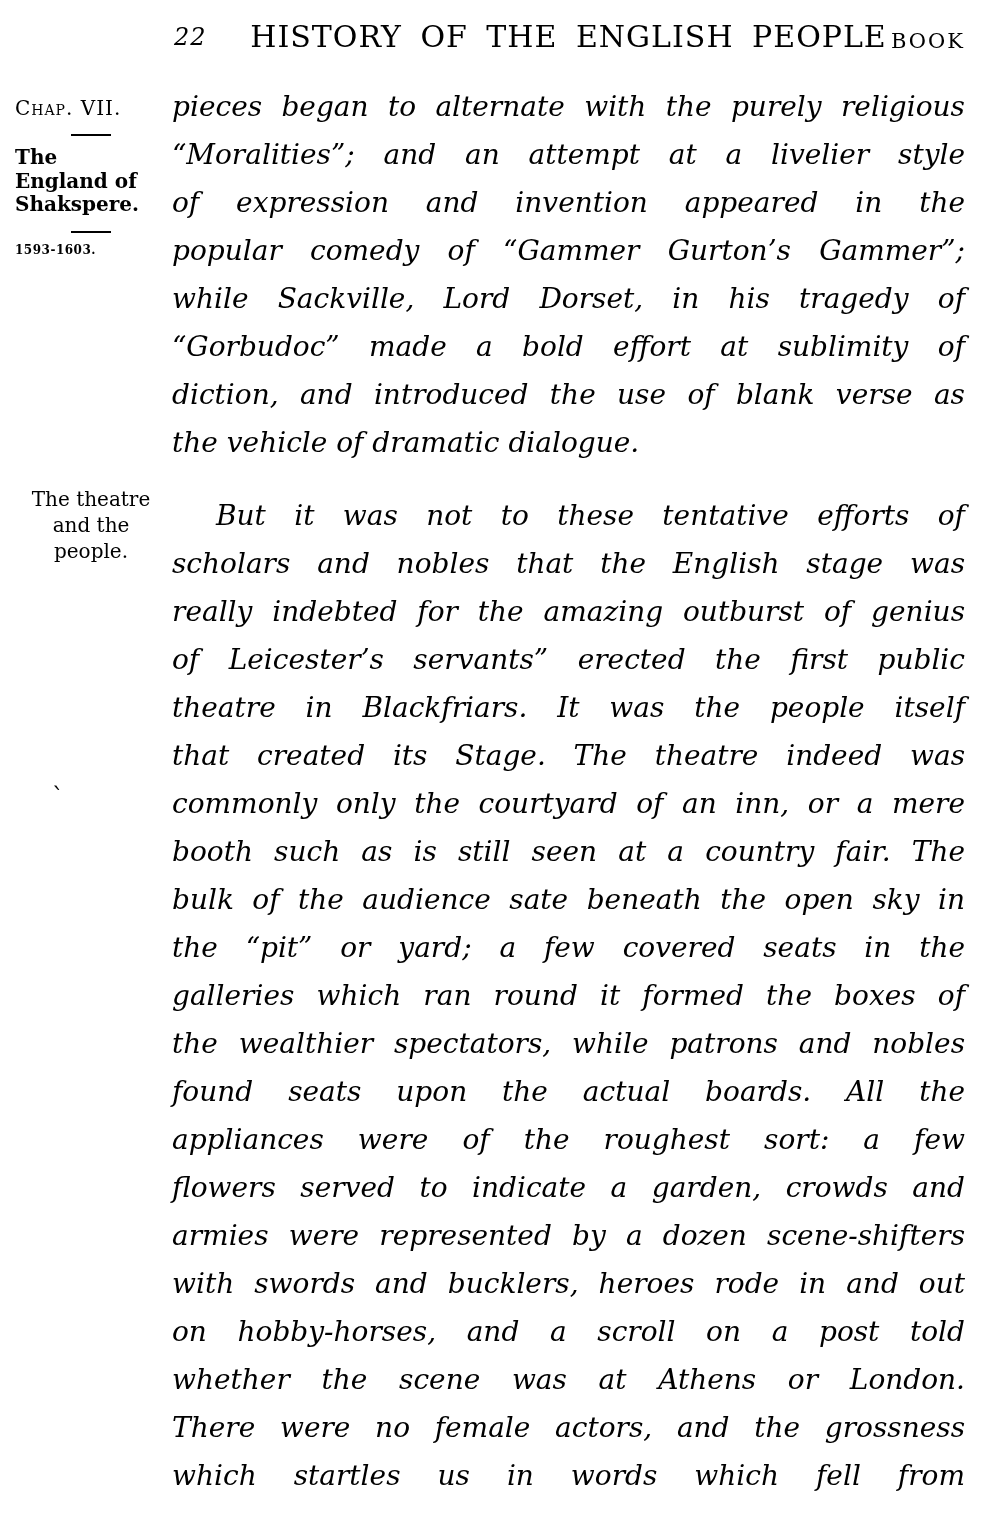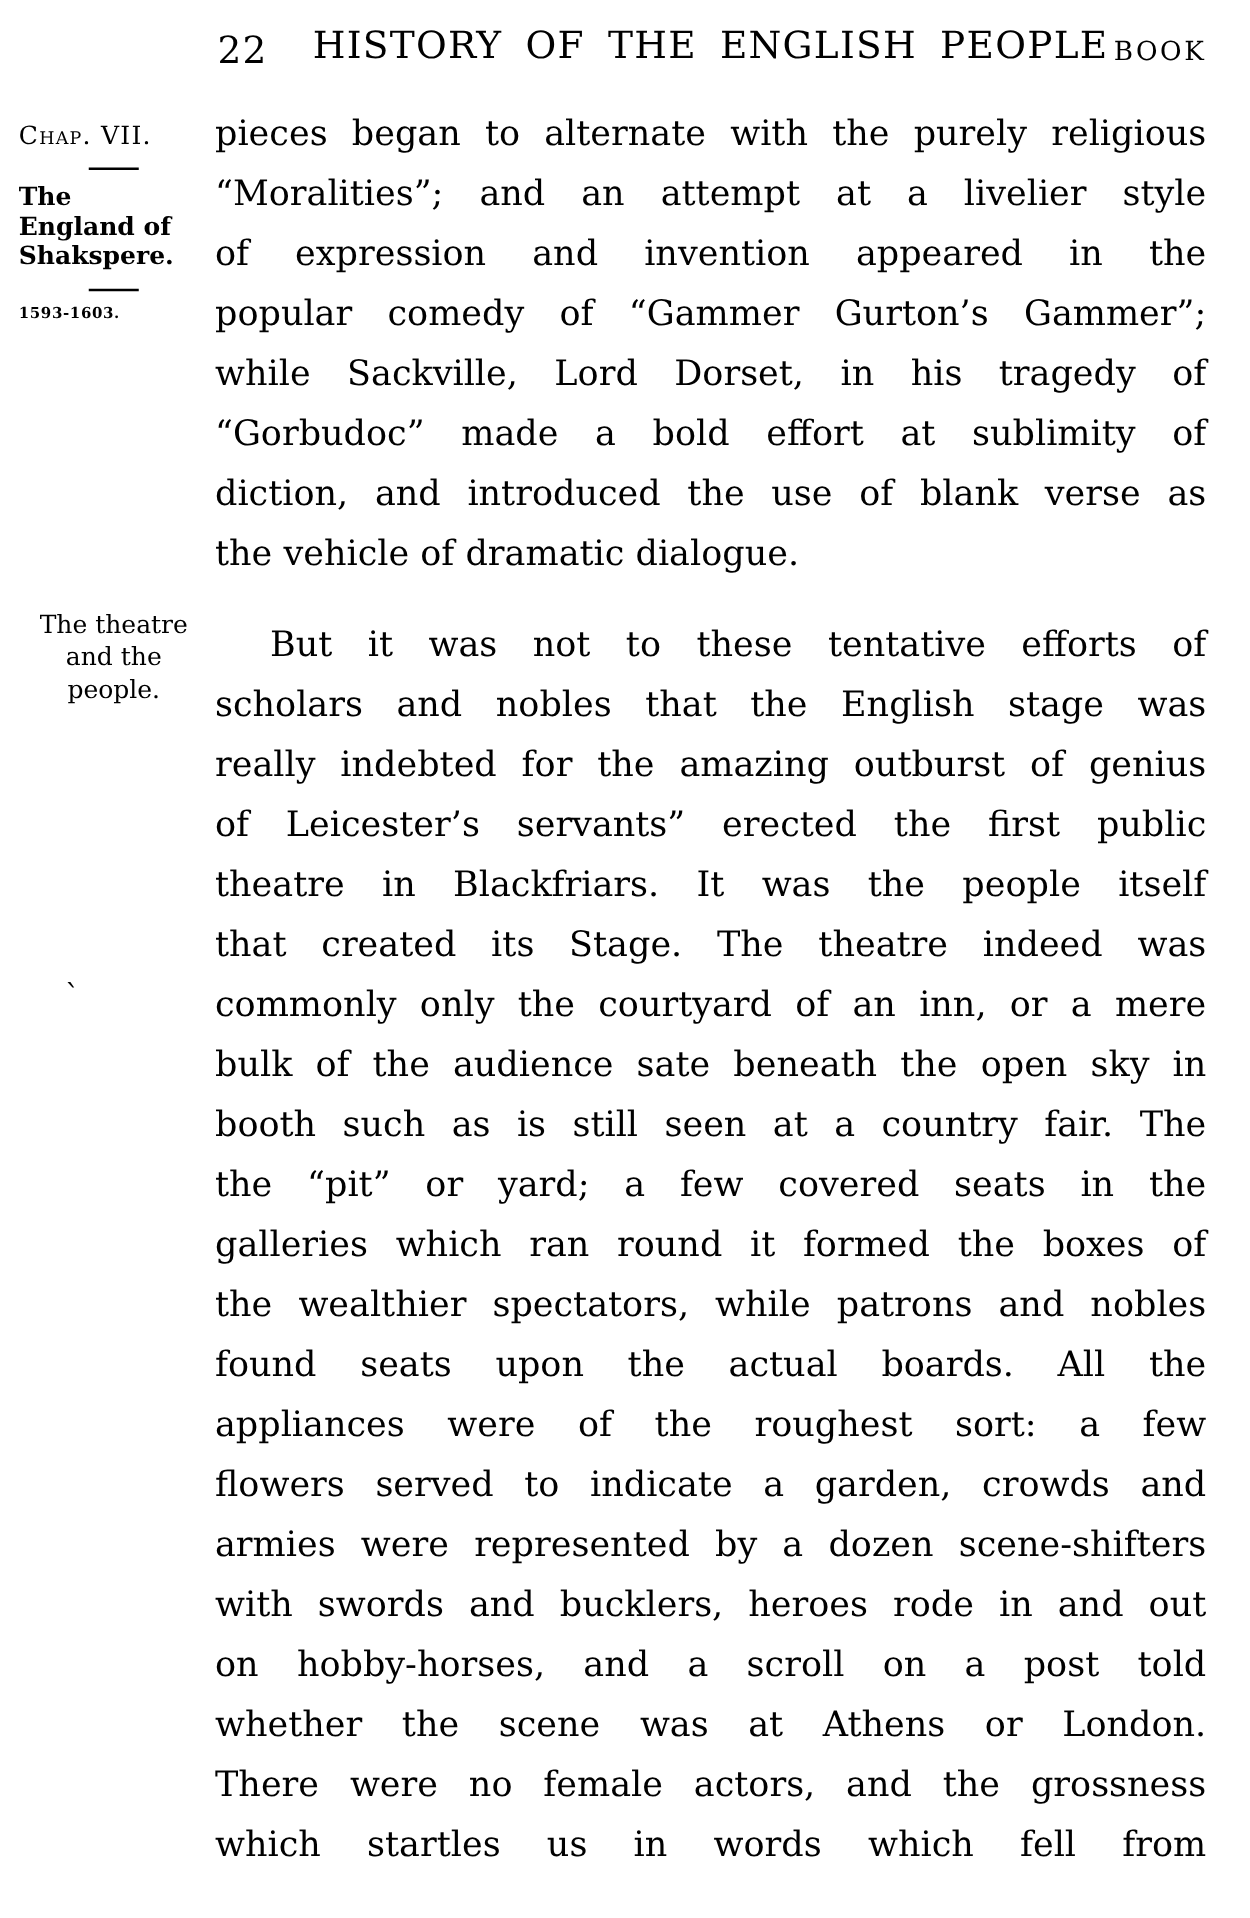--- a/index.html
+++ b/index.html
@@ -7,21 +7,21 @@
     position:relative;
     width:1000px;height:1534px;
     background:#ffffff;
     color:#000;
     font-family:"DejaVu Serif", serif;
     overflow:hidden;
   }
 
   
   .header{position:absolute;left:172px;top:16px;width:793px;height:50px;}
-  .page-num{position:absolute;left:2px;top:7px;font-size:30px;letter-spacing:1px;}
+  .page-num{position:absolute;left:2px;top:7px;font-size:24px;letter-spacing:1px;font-style:italic;}
   .running-title{
     display:block;margin:0;text-align:center;
     font-size:30px;font-weight:normal;letter-spacing:1px;word-spacing:8px;
     padding-top:3px;
   }
   .book-label{position:absolute;right:0;top:13px;font-size:21px;letter-spacing:2px;}
 
   
   .margin-block{
     position:absolute;left:15px;top:96px;width:152px;
@@ -43,20 +43,21 @@
   
   .body-text{
     position:absolute;left:172px;top:83px;width:793px;
     font-size:28px;
   }
   .line{
     height:48px;line-height:48px;
     text-align:justify;
     text-align-last:justify;
     white-space:nowrap;
+    font-style:italic;
   }
   .line.para-end{text-align-last:left;}
   .line.indent{text-indent:44px;margin-top:25px;}
 
   
   .stray{position:absolute;left:52px;top:783px;font-size:24px;}
 </style>
 </head>
 <body>
 
@@ -94,22 +95,22 @@
     <div class="line">diction, and introduced the use of blank verse as</div>
     <div class="line para-end">the vehicle of dramatic dialogue.</div>
 
     <div class="line indent">But it was not to these tentative efforts of</div>
     <div class="line">scholars and nobles that the English stage was</div>
     <div class="line">really indebted for the amazing outburst of genius</div>
     <div class="line">of Leicester’s servants” erected the first public</div>
     <div class="line">theatre in Blackfriars. It was the people itself</div>
     <div class="line">that created its Stage. The theatre indeed was</div>
     <div class="line">commonly only the courtyard of an inn, or a mere</div>
+    <div class="line">booth such as is still seen at a country fair. The</div>
     <div class="line">bulk of the audience sate beneath the open sky in</div>
-    <div class="line">booth such as is still seen at a country fair. The</div>
     <div class="line">the “pit” or yard; a few covered seats in the</div>
     <div class="line">galleries which ran round it formed the boxes of</div>
     <div class="line">the wealthier spectators, while patrons and nobles</div>
     <div class="line">found seats upon the actual boards. All the</div>
     <div class="line">appliances were of the roughest sort: a few</div>
     <div class="line">flowers served to indicate a garden, crowds and</div>
     <div class="line">armies were represented by a dozen scene-shifters</div>
     <div class="line">with swords and bucklers, heroes rode in and out</div>
     <div class="line">on hobby-horses, and a scroll on a post told</div>
     <div class="line">whether the scene was at Athens or London.</div>

